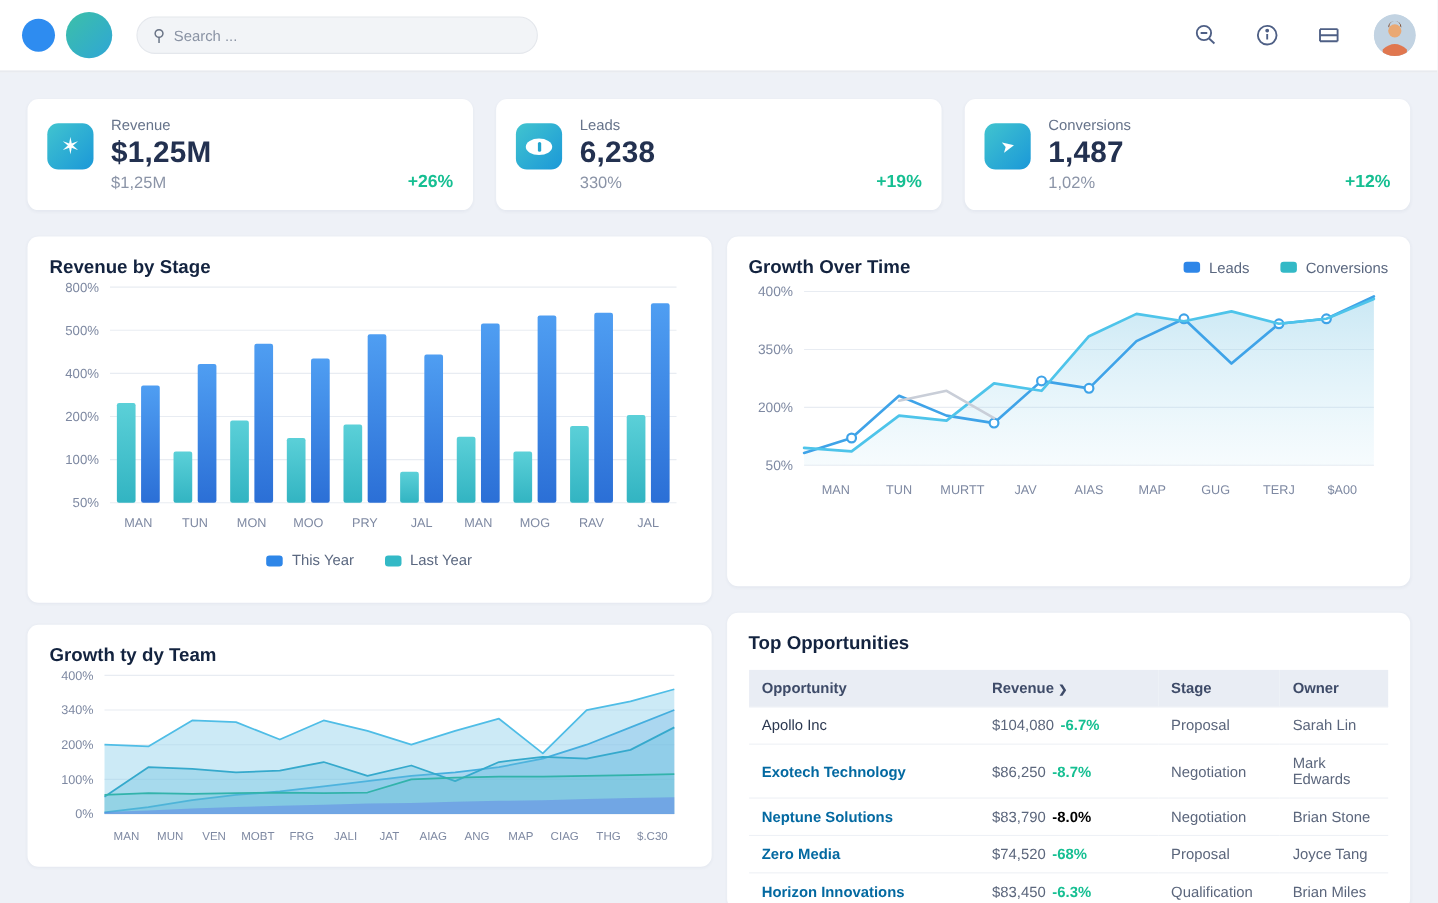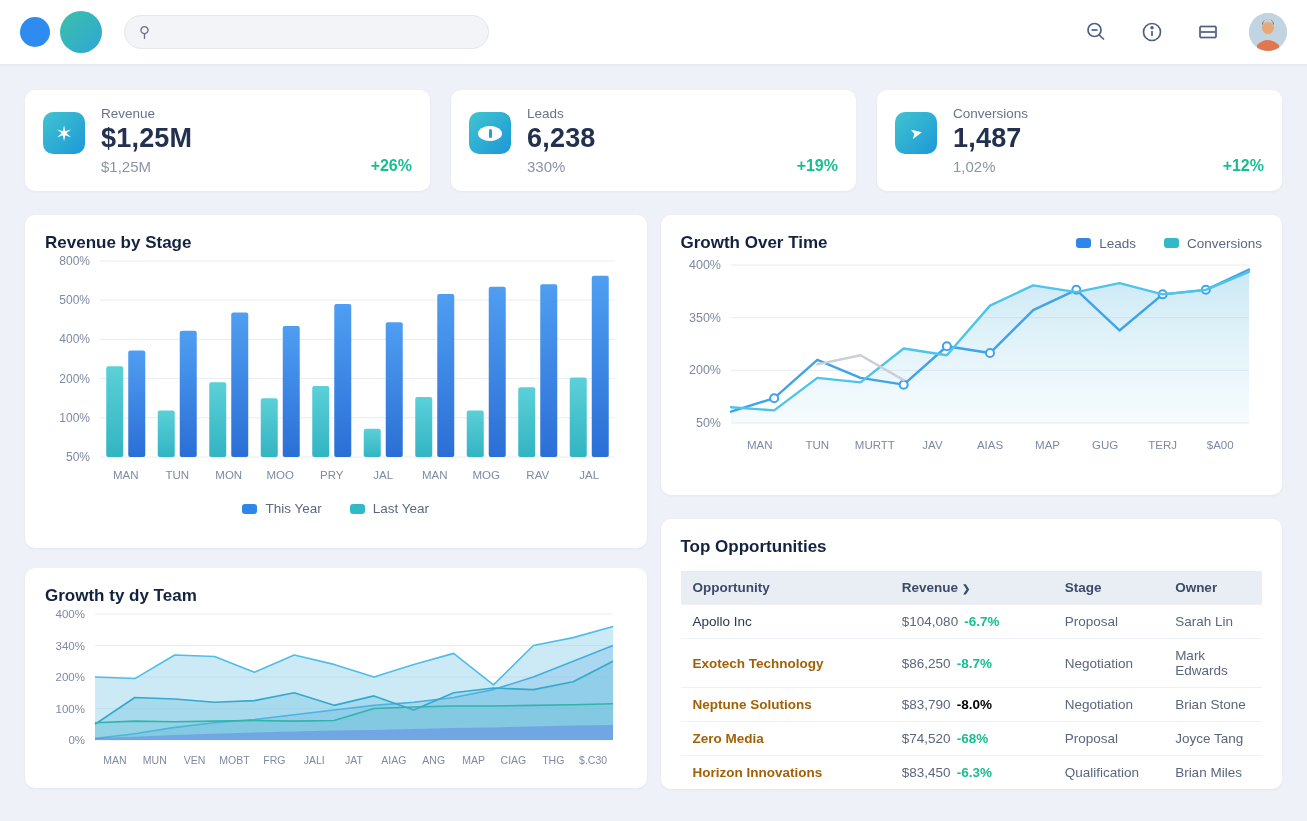--- a/index.html
+++ b/index.html
@@ -76,34 +76,35 @@
   .legend-chip{ width:15px; height:10px; border-radius:3px; }
   svg text{ font-family:"Liberation Sans",sans-serif; }
   
   .opp-table{ width:100%; border-collapse:collapse; margin-top:14px; font-size:13.5px; }
   .opp-table thead tr{ background:#e9edf4; }
   .opp-table th{
     text-align:left; font-weight:700; color:#3e4b68; padding:9px 12px; font-size:13.5px;
   }
   .opp-table td{ padding:9px 12px; color:#5b667c; border-top:1px solid #eef1f6; }
   .opp-name{ color:#2b3850; }
-  .opp-name.bold{ font-weight:700; color:#a16207; }
+  .opp-name.bold{ font-weight:700; color:#0369a1; }
   .rev-val{ color:#5b667c; }
   .rev-delta{ font-weight:700; margin-left:6px; }
   .sort-arrow{ font-size:10px; color:#3e4b68; margin-left:4px; }
   th.sortable{ cursor:pointer; }
 </style>
 </head>
 <body>
 
 <header class="topbar">
   <div class="logo-dot"></div>
   <div class="logo-circle"></div>
   <div class="searchbox">
     <span class="mag">⚲</span>
+    <input type="text" placeholder="Search ..." style="">
   </div>
   <div class="topbar-actions">
     <button class="icon-btn" title="">
       <svg width="24" height="24" viewBox="0 0 24 24" fill="none" stroke-width="1.7">
         <circle cx="10.5" cy="10" r="6.5"></circle>
           <line x1="7.5" y1="10" x2="13.5" y2="10"></line>
         <line x1="15.2" y1="15" x2="20" y2="19.5"></line>
       </svg>
     </button>
     <button class="icon-btn">
@@ -283,21 +284,21 @@
             <text x="388.6923076923077" y="158" text-anchor="middle" font-size="10.5" fill="#7e89a2">ANG</text>
             <text x="428.53846153846155" y="158" text-anchor="middle" font-size="10.5" fill="#7e89a2">MAP</text>
             <text x="468.3846153846154" y="158" text-anchor="middle" font-size="10.5" fill="#7e89a2">CIAG</text>
             <text x="508.2307692307692" y="158" text-anchor="middle" font-size="10.5" fill="#7e89a2">THG</text>
             <text x="548.0769230769231" y="158" text-anchor="middle" font-size="10.5" fill="#7e89a2">$.C30</text>
           </svg>
       </div>
     </div>
 
     <div class="col col-right">
-      <div class="card" style="height:280px;">
+      <div class="card" style="height:318px;">
         <div class="card-head">
           <h3 class="card-title">Growth Over Time</h3>
           <div class="legend-row">
             <div class="legend-item">
               <span class="legend-chip" style="background:#2e86e8"></span>
               <span>Leads</span>
             </div>
             <div class="legend-item">
               <span class="legend-chip" style="background:#33b9c6"></span>
               <span>Conversions</span>

